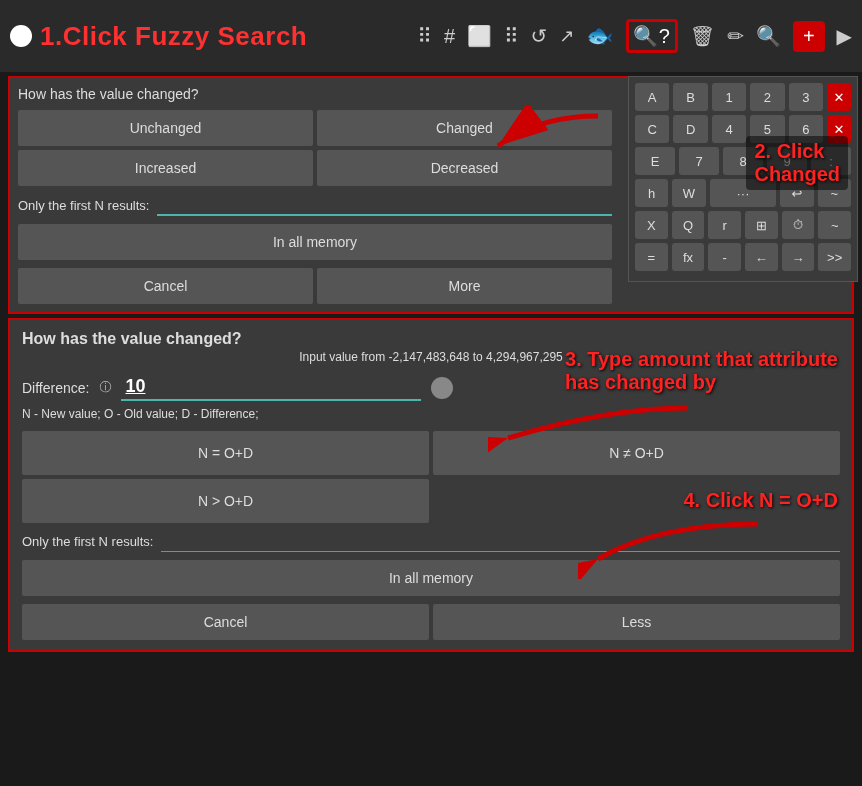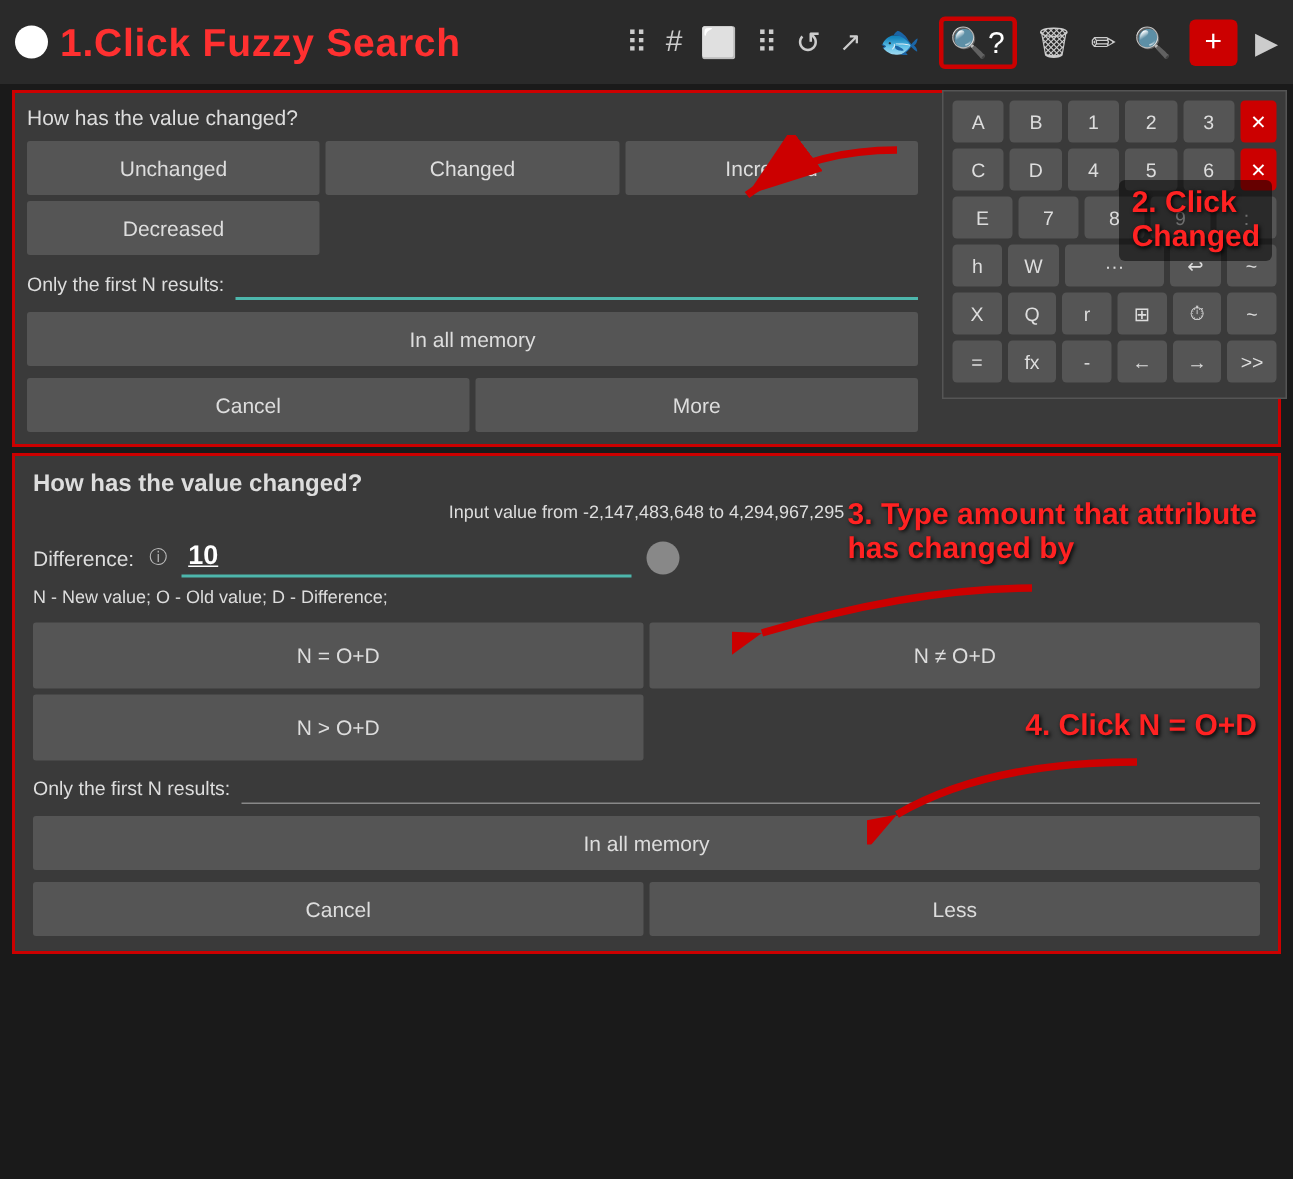--- a/index.html
+++ b/index.html
@@ -8,21 +8,21 @@
       height: 786px;
       background: #1a1a1a;
       font-family: Arial, sans-serif;
       overflow: hidden;
       position: relative;
     }
 
     
     .toolbar {
       width: 100%;
-      height: 56px;
+      height: 72px;
       background: #2a2a2a;
       display: flex;
       align-items: center;
       padding: 0 10px;
       gap: 8px;
       position: relative;
     }
     .toolbar-circle {
       width: 22px; height: 22px;
       border-radius: 50%;
@@ -68,21 +68,21 @@
       padding: 8px;
       position: relative;
     }
     .section1-question {
       color: #ddd;
       font-size: 14px;
       margin-bottom: 8px;
     }
     .btn-grid {
       display: grid;
-      grid-template-columns: 1fr 1fr 1fr;
+      grid-template-columns: 1fr 1fr;
       gap: 4px;
       margin-bottom: 8px;
     }
     .btn-option {
       background: #555;
       color: #ddd;
       border: none;
       padding: 10px 0;
       font-size: 14px;
       cursor: pointer;

